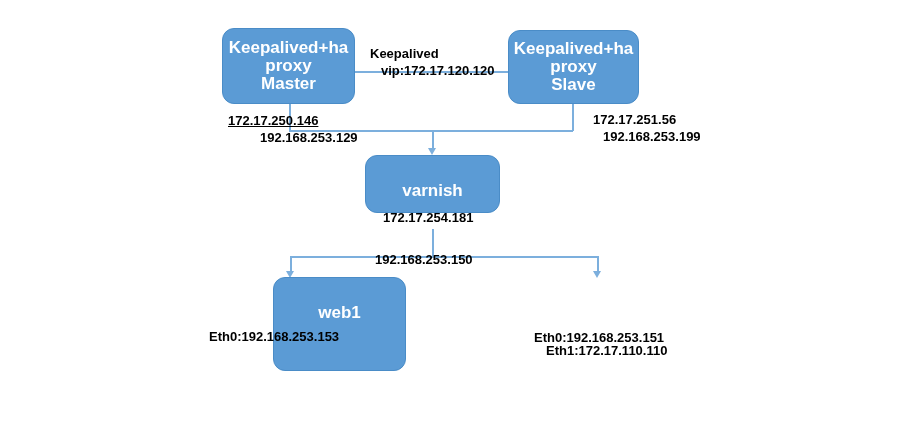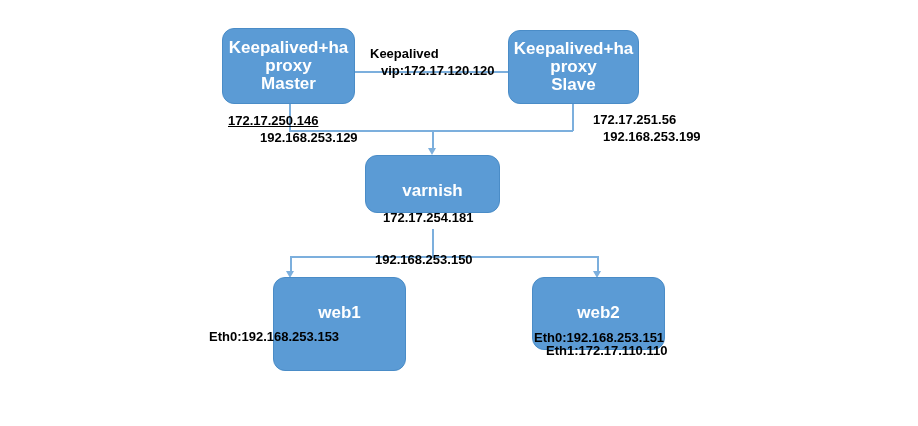--- a/index.html
+++ b/index.html
@@ -126,19 +126,16 @@
   <div class="arrow" style="left:286px; top:271px;"></div>
 
   <div class="vline" style="left:597px; top:256px; height:16px;"></div>
   <div class="arrow" style="left:593px; top:271px;"></div>
 
   <div class="node" style="left:225px; top:277px; width:133px; height:94px; justify-content:flex-start; padding-top:26px;margin-left:48px;">
     <span class="ln">web1</span>
   </div>
   <div class="lbl on-box" style="left:209px; top:328px;">Eth0:192.168.253.153</div>
 
-  <div class="node" style="left:532px; top:277px; width:133px; height:73px; justify-content:flex-start; padding-top:26px;">
-    <span class="ln">web2</span>
-  </div>
   <div class="lbl on-box" style="left:534px; top:329px;">Eth0:192.168.253.151</div>
   <div class="lbl" style="left:546px; top:342px;">Eth1:172.17.110.110</div>
 
 </div>
 
 </body></html>

